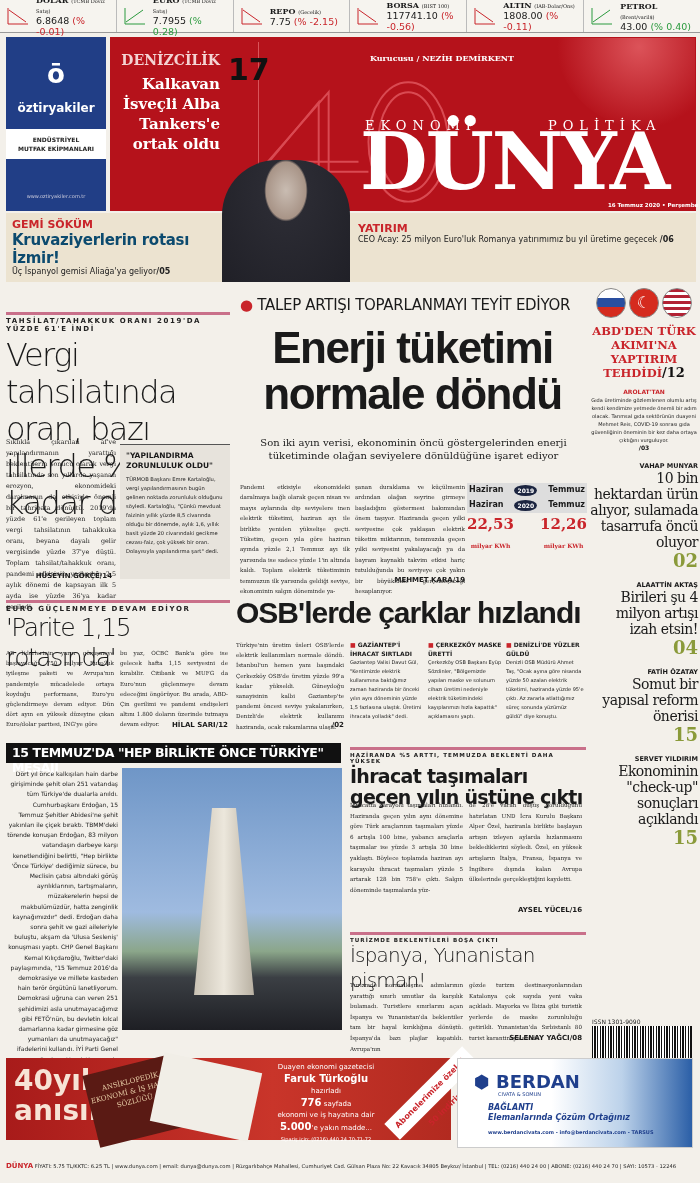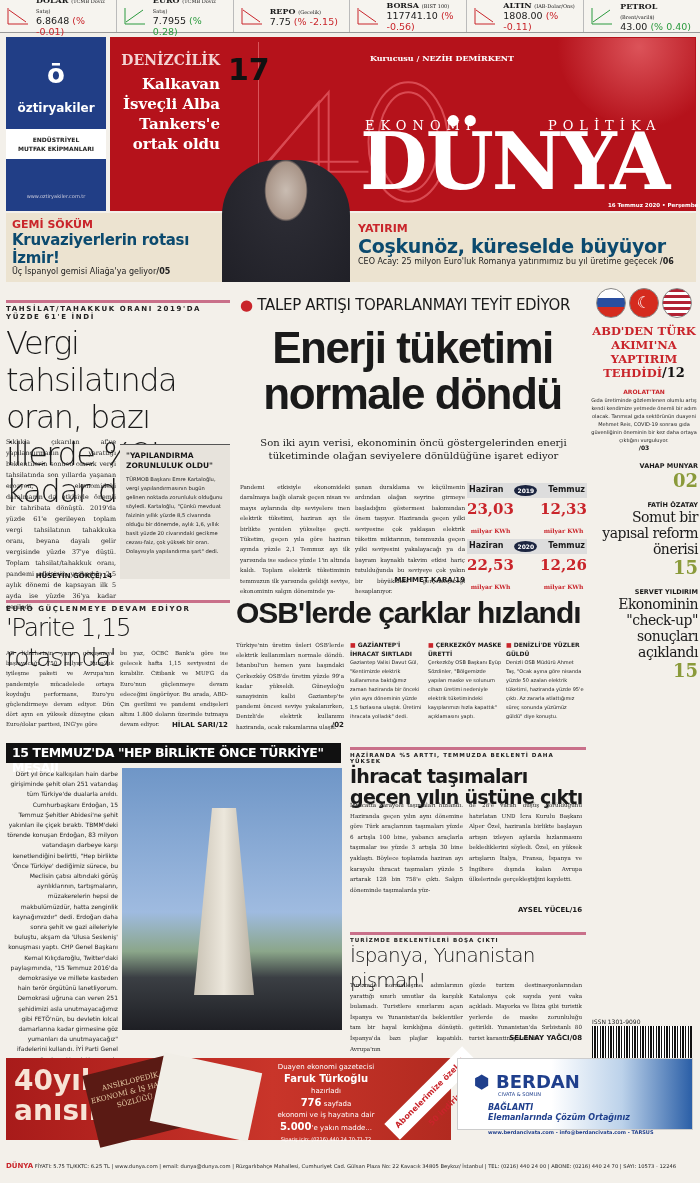--- a/index.html
+++ b/index.html
@@ -66,21 +66,21 @@
 .tphoto{left:122px;top:768px;width:220px;height:262px;background:linear-gradient(#6f96c7 0,#9fbbe0 55%,#8ba68a 70%,#3b3f44 80%,#1e1f24 100%)}
 .tphoto .mon{position:absolute;left:72px;top:40px;width:60px;height:220px;background:linear-gradient(90deg,#c9c2b4,#ece7dc,#b9b1a3);clip-path:polygon(30% 0,70% 0,100% 85%,0 85%)}
 
 .ad40{left:6px;top:1058px;width:445px;height:82px;background:linear-gradient(90deg,#a81b1a,#c9352a 60%,#b22a20)}
 .ad40 .yil{position:absolute;left:8px;top:8px;color:#f7e3d5;font:bold 28px/30px "DejaVu Sans",sans-serif}
 .ad40 .book{position:absolute;left:84px;top:6px;width:90px;height:74px;background:#5a1a14;transform:rotate(-14deg);color:#e5c9a3;font:7px/10px "DejaVu Serif",serif;text-align:center;padding-top:12px}
 .ad40 .open{position:absolute;left:150px;top:4px;width:100px;height:70px;background:#f1eee7;transform:rotate(12deg)}
 .ad40 .txt{position:absolute;left:260px;top:4px;width:120px;text-align:center;color:#fff;font:7px/11px "DejaVu Sans",sans-serif}
 .ad40 .txt b.big{font-size:10px}
 .ad40 .band{position:absolute;left:370px;top:24px;width:110px;height:22px;background:#fff;color:#c9252b;transform:rotate(-45deg);font:bold 8px "DejaVu Sans",sans-serif;text-align:center;line-height:22px}
-.berdan{left:457px;top:1058px;width:236px;height:72px;background:linear-gradient(90deg,#fff 40%,#bcd2ea 70%,#2b5fa7 100%);border:1px solid #ccc}
+.berdan{left:457px;top:1058px;width:236px;height:90px;background:linear-gradient(90deg,#fff 40%,#bcd2ea 70%,#2b5fa7 100%);border:1px solid #ccc}
 .berdan .bn{position:absolute;left:16px;top:12px;color:#1f3f8c;font:bold 18px "DejaVu Sans",sans-serif}
 .berdan .sub{position:absolute;left:40px;top:32px;color:#1f3f8c;font:5px "DejaVu Sans",sans-serif}
 .berdan .bg{position:absolute;left:30px;top:44px;color:#1f3f8c;font:italic bold 8px/10px "DejaVu Sans",sans-serif}
 .berdan .url{position:absolute;left:30px;top:70px;font:bold 5px "DejaVu Sans",sans-serif;color:#1f3f8c}
 .footer{left:6px;top:1162px;width:690px;font:5.2px "DejaVu Sans",sans-serif;color:#222;white-space:nowrap}
 .footer b{color:#c9252b;font-size:7px}
 .issn{left:592px;top:1018px;font:6px "DejaVu Sans",sans-serif}
 .barcode{left:592px;top:1026px;width:100px;height:32px;background:repeating-linear-gradient(90deg,#111 0 1px,#fff 1px 2px,#111 2px 4px,#fff 4px 5px,#111 5px 6px,#fff 6px 8px)}
 .bcnum{left:594px;top:1058px;font:7px "DejaVu Sans",sans-serif}
 </style>
@@ -183,25 +183,24 @@
 
 <div class="abs strip"></div>
 <div class="abs" style="left:12px;top:218px;width:205px">
   <div class="tlabel">GEMİ SÖKÜM</div>
   <div class="ttitle">Kruvaziyerlerin rotası İzmir!</div>
   <div class="tsub"><span>Üç İspanyol gemisi Aliağa'ya geliyor</span><b>/05</b></div>
 </div>
 <div class="abs photo"></div>
 <div class="abs" style="left:358px;top:222px;width:338px">
   <div class="tlabel">YATIRIM</div>
-  <div class="ttitle" style="font-size:19px">Coşkunöz, küreselde büyüyor</div>
   <div class="tsub"><span>CEO Acay: 25 milyon Euro'luk Romanya yatırımımız bu yıl üretime geçecek</span> <b>/06</b></div>
 </div>
 
-<div class="abs" style="left:6px;top:300px;width:224px">
+<div class="abs" style="left:6px;top:312px;width:224px">
   <div class="kicker">TAHSİLAT/TAHAKKUK ORANI 2019'DA YÜZDE 61'E İNDİ</div>
   <div class="h-light" style="margin-top:4px">Vergi tahsilatında oran, bazı illerde %2'ye kadar düştü</div>
 </div>
 <div class="abs body" style="left:6px;top:437px;width:110px">Sıklıkla çıkarılan af've yapılandırmanın yarattığı beklentilerin sonucu olarak vergi tahsilatında son yıllarda yaşanan erozyon, ekonomideki daralmanın da etkisiyle önemli bir tahribata dönüştü. 2019'da yüzde 61'e gerileyen toplam vergi tahsilatının tahakkuka oranı, beyana dayalı gelir vergisinde yüzde 37'ye düştü. Toplam tahsilat/tahakkuk oranı, pandemi etkisinin yaşandığı 2,5 aylık dönemi de kapsayan ilk 5 ayda ise yüzde 36'ya kadar geriledi.</div>
 <div class="abs sig" style="left:6px;top:572px;width:106px">HÜSEYİN GÖKÇE/14</div>
 <div class="abs box" style="left:120px;top:444px;width:110px;height:135px">
   <div style="font:bold 7.5px/10px 'DejaVu Sans',sans-serif;margin-bottom:4px">"YAPILANDIRMA ZORUNLULUK OLDU"</div>
   <div style="font:5.2px/9px 'DejaVu Sans',sans-serif">TÜRMOB Başkanı Emre Kartaloğlu, vergi yapılandırmasının bugün gelinen noktada zorunluluk olduğunu söyledi. Kartaloğlu, "Çünkü mevduat faizinin yıllık yüzde 8,5 civarında olduğu bir dönemde, aylık 1,6, yıllık basit yüzde 20 civarındaki gecikme cezası-faiz, çok yüksek bir oran. Dolayısıyla yapılandırma şart" dedi.</div>
 </div>
 
@@ -210,24 +209,20 @@
 <div class="abs" style="left:242px;top:436px;width:343px;text-align:center;font:10px/13px 'DejaVu Serif',serif">Son iki ayın verisi, ekonominin öncü göstergelerinden enerji tüketiminde olağan seviyelere dönüldüğüne işaret ediyor</div>
 <div class="abs body" style="left:240px;top:482px;width:110px;font-size:5.6px;line-height:10.4px">Pandemi etkisiyle ekonomideki daralmaya bağlı olarak geçen nisan ve mayıs aylarında dip seviyelere inen elektrik tüketimi, haziran ayı ile birlikte yeniden yükselişe geçti. Tüketim, geçen yıla göre haziran ayında yüzde 2,1 Temmuz ayı ilk yarısında ise sadece yüzde 1'in altında kaldı. Toplam elektrik tüketiminin temmuzun ilk yarısında geldiği seviye, ekonominin salgın döneminde ya-</div>
 <div class="abs body" style="left:355px;top:482px;width:110px;font-size:5.6px;line-height:10.4px">şanan duraklama ve küçülmenin ardından olağan seyrine girmeye başladığını göstermesi bakımından önem taşıyor. Haziranda geçen yılki seviyesine çok yaklaşan elektrik tüketim miktarının, temmuzda geçen yılki seviyesini yakalayacağı ya da bayram kaynaklı takvim etkisi hariç tutulduğunda bu seviyeye çok yakın bir büyüklükte gerçekleşeceği hesaplanıyor.</div>
 <div class="abs sig" style="left:355px;top:576px;width:110px">MEHMET KARA/19</div>
 <div class="abs stat">
   <div class="row">
       <span>Haziran</span>
       <span class="yr">2019</span>
       <span>Temmuz</span>
     </div>
-  <div class="nums">
-      <div><b>23,03</b><i>milyar KWh</i></div>
-      <div><b>12,33</b><i>milyar KWh</i></div>
-    </div>
   <div class="row">
       <span>Haziran</span>
       <span class="yr">2020</span>
       <span>Temmuz</span>
     </div>
   <div class="nums">
       <div><b>22,53</b><i>milyar KWh</i></div>
       <div><b>12,26</b><i>milyar KWh</i></div>
     </div>
 </div>
@@ -276,21 +271,27 @@
     <div class="flag" style="background:repeating-linear-gradient(#b22234 0 3px,#fff 3px 6px)"></div>
   </div>
   <div class="abd"><span>ABD'DEN TÜRK AKIMI'NA YAPTIRIM TEHDİDİ</span><b style="color:#111;font-size:13px">/12</b></div>
   <div class="arolat">
     <b>AROLAT'TAN</b><br>
     <span>Gıda üretiminde gözlemlenen olumlu artış kendi kendimize yetmede önemli bir adım olacak. Tarımsal gıda sektörünün duayeni Mehmet Reis, COVID-19 sonrası gıda güvenliğinin öneminin bir kez daha ortaya çıktığını vurguluyor.</span><br>
     <b style="color:#111">/03</b>
   </div>
   <div>
       <div class="colauth">VAHAP MUNYAR</div>
+      <div class="coltitle">10 bin hektardan ürün alıyor, sulamada tasarrufa öncü oluyor</div>
       <div class="colpage">02</div>
+    </div>
+  <div>
+      <div class="colauth">ALAATTİN AKTAŞ</div>
+      <div class="coltitle">Birileri şu 4 milyon artışı izah etsin!</div>
+      <div class="colpage">04</div>
     </div>
   <div>
       <div class="colauth">FATİH ÖZATAY</div>
       <div class="coltitle">Somut bir yapısal reform önerisi</div>
       <div class="colpage">15</div>
     </div>
   <div>
       <div class="colauth">SERVET YILDIRIM</div>
       <div class="coltitle">Ekonominin "check-up" sonuçları açıklandı</div>
       <div class="colpage">15</div>

